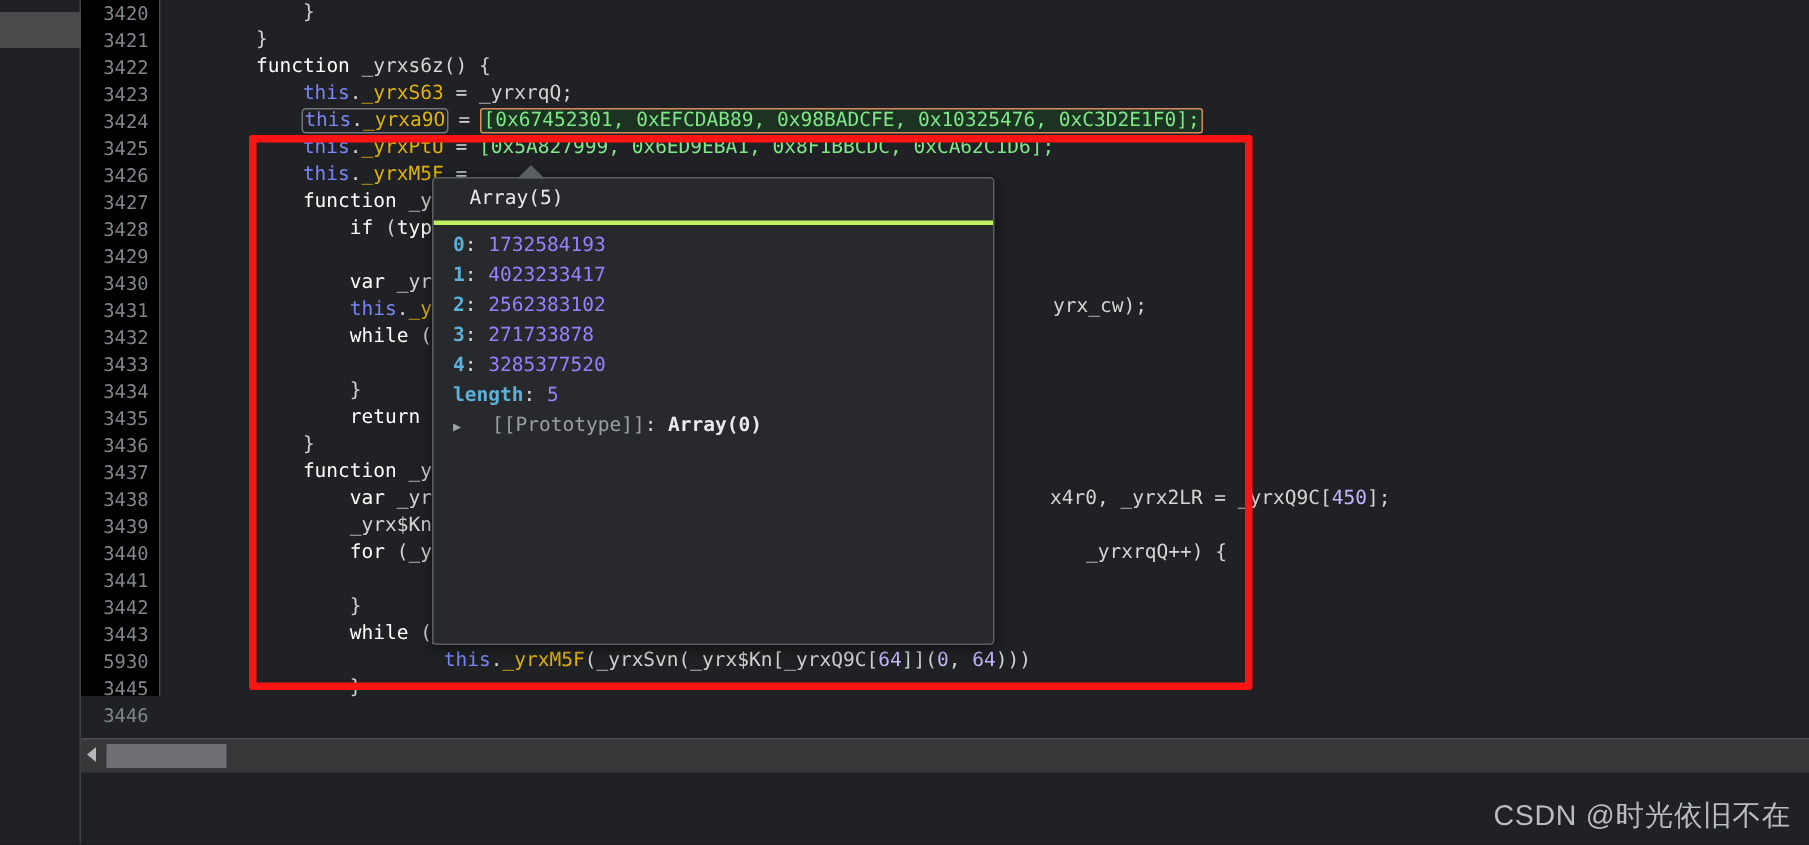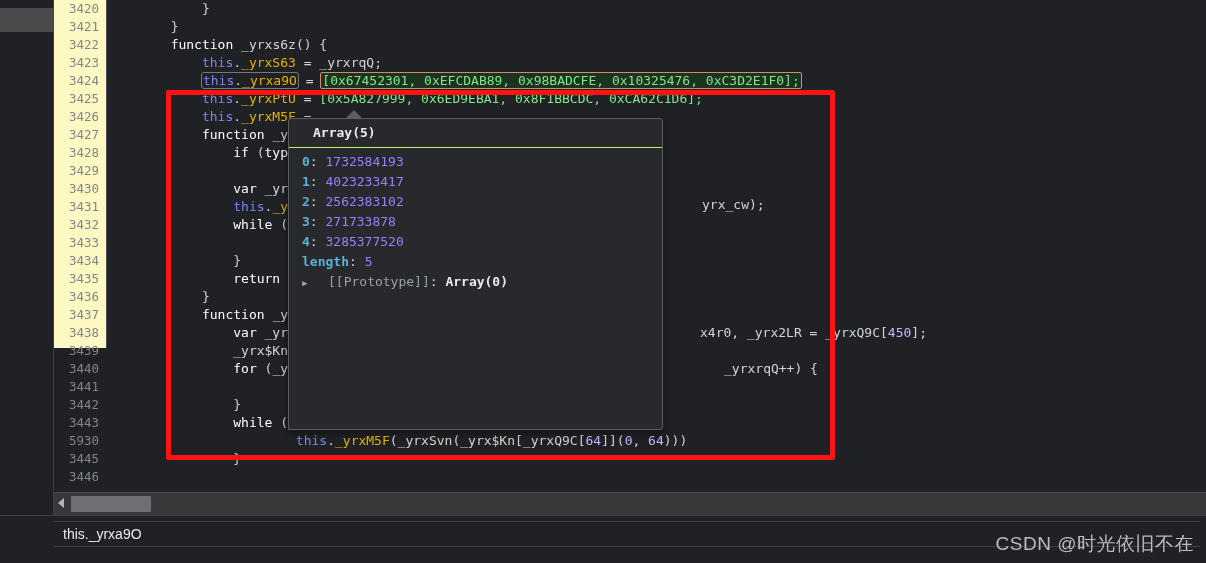--- a/index.html
+++ b/index.html
@@ -36,22 +36,22 @@
   
   .code-pane {
     position: absolute; left: 54px; top: 0;
     width: 1152px; height: 492px;
     background: #202124;
     overflow: hidden;
   }
 
   .gutter {
     position: absolute; left: 0; top: 0;
-    width: 53px; height: 348px;
-    background: #fef9c3;
+    width: 53px; height: 464px;
+    background: #000000;
     border-right: 1px solid #4a4d51;
     box-sizing: border-box;
   }
   .ln {
     height: 18px; line-height: 18px;
     text-align: right;
     padding-right: 7px;
     font-size: 12.5px;
     color: #80868b;
     font-family: "DejaVu Sans Mono", "Liberation Mono", monospace;
@@ -112,24 +112,24 @@
     position: absolute;
     left: 345px; top: 110px;
     width: 0; height: 0;
     border-left: 9px solid transparent;
     border-right: 9px solid transparent;
     border-bottom: 9px solid #5a5d61;
     z-index: 31;
   }
   .popover-title {
     font-size: 13px;
-    font-weight: bold;
+    font-weight: normal;
     color: #e8eaed;
     padding: 6px 0 7px 24px;
-    border-bottom: 1px solid #bef264;
+    border-bottom: 3px solid #bef264;
     font-family: "DejaVu Sans Mono", "Liberation Mono", monospace;
   }
   .popover-body { padding: 4px 0 0 0; }
   .prow {
     height: 20px; line-height: 20px;
     font-size: 13px;
     padding-left: 13px;
     white-space: pre;
     font-family: "DejaVu Sans Mono", "Liberation Mono", monospace;
   }
@@ -298,20 +298,15 @@
       </div>
   </div>
 
   <div class="red-rect"></div>
 
   <div class="hscroll">
     <div class="hscroll-arrow"></div>
     <div class="hscroll-thumb"></div>
   </div>
 
-  <div class="bottom-zone">
-    <div class="console-line">
-      <span class="console-text">this._yrxa9O</span>
-    </div>
-  </div>
 
   <div class="watermark">CSDN @时光依旧不在</div>
 </div>
 
 </body></html>

